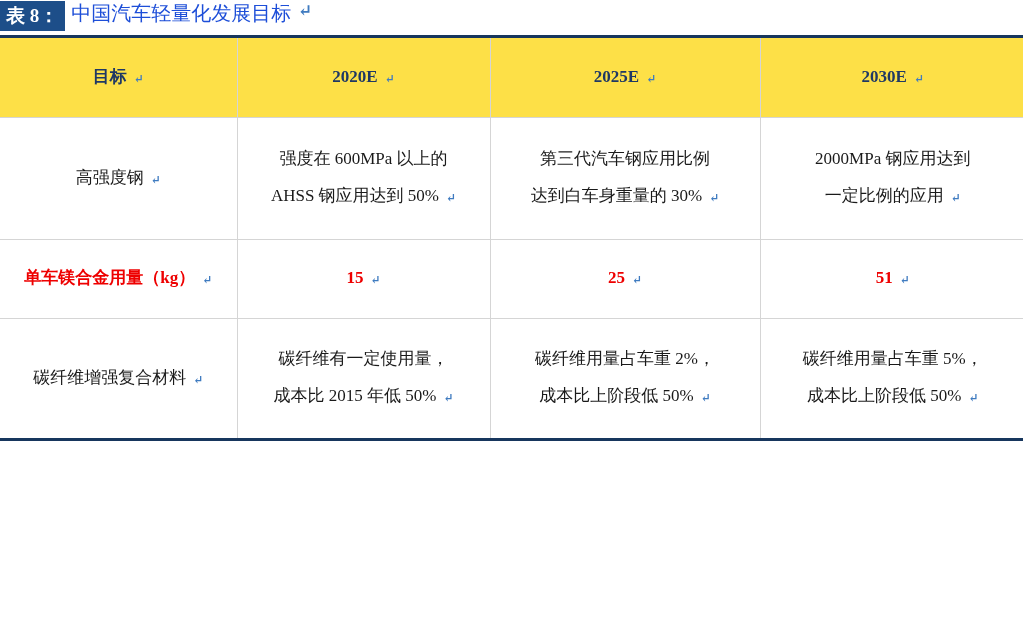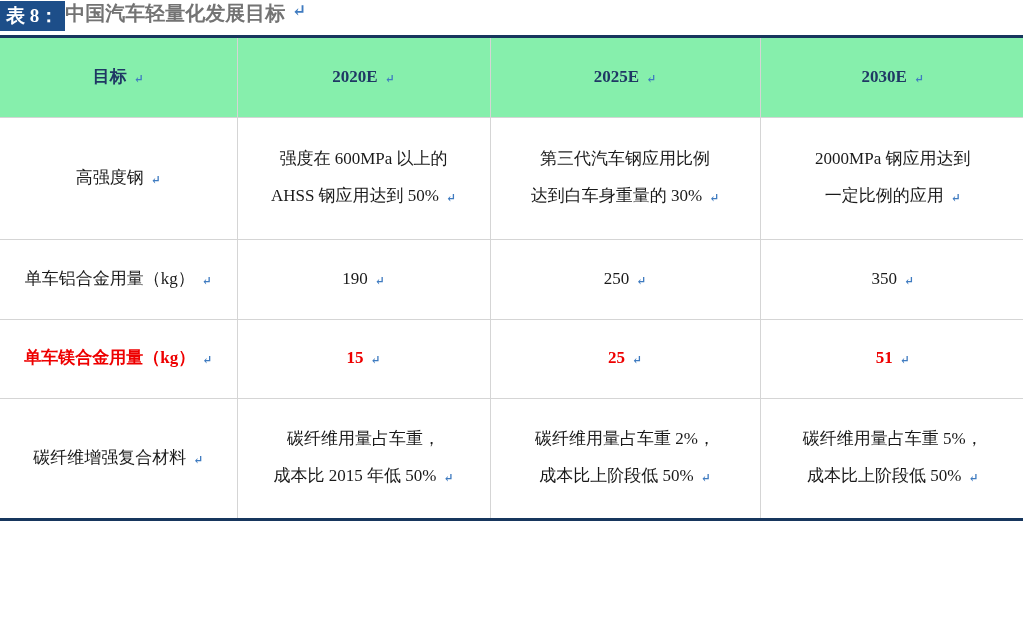--- a/index.html
+++ b/index.html
@@ -25,23 +25,24 @@
     background: #1D4E89;
     color: #ffffff;
     font-weight: bold;
     font-size: 19px;
     line-height: 29px;
     padding: 0 7px 1px 6px;
     margin-top: 1px;
     white-space: nowrap;
   }
   .title-text {
-    color: #737373;
-    font-weight: bold;
+    color: #1d4ed8;
+    font-weight: normal;
     font-size: 20px;
+    margin-left: 6px;
     white-space: nowrap;
   }
 
   
   .mark {
     color: #3F7BC0;
     font-weight: bold;
     font-size: 12px;
     margin-left: 7px;
     vertical-align: -1px;
@@ -62,21 +63,21 @@
     font-size: 17px;
     color: #1a1a1a;
     font-weight: normal;
     padding: 2px 6px;
     line-height: 2.15;
   }
   .goals th:first-child, .goals td:first-child { border-left: none; }
   .goals th:last-child,  .goals td:last-child  { border-right: none; padding-left: 8px; }
   .goals thead th {
     border-top: none;
-    background: #86efac;
+    background: #fde047;
     font-weight: bold;
     color: #1F3864;
     font-size: 17px;
   }
   .goals tbody tr:last-child td { border-bottom: none; }
 
   tr.hl td { color: #EE0000; font-weight: bold; margin-left: 28px; }
   tr.hl td .mark { color: #3F7BC0; }
 
   
@@ -120,37 +121,31 @@
     <tbody>
 
 
       <tr style="height:122px">
         <td><span>高强度钢</span><span class="mark">↵</span></td>
         <td><span>强度在 600MPa 以上的</span><br><span>AHSS 钢应用达到 50%</span><span class="mark">↵</span></td>
         <td><span>第三代汽车钢应用比例</span><br><span>达到白车身重量的 30%</span><span class="mark">↵</span></td>
         <td><span>2000MPa 钢应用达到</span><br><span>一定比例的应用</span><span class="mark">↵</span></td>
       </tr>
 
-      <tr style="height:80px">
-        <td><span>单车铝合金用量（kg）</span><span class="mark">↵</span></td>
-        <td><span>190</span><span class="mark">↵</span></td>
-        <td><span>250</span><span class="mark">↵</span></td>
-        <td><span>350</span><span class="mark">↵</span></td>
-      </tr>
 
       <tr class="hl" style="height:79px">
         <td><span>单车镁合金用量（kg）</span><span class="mark">↵</span></td>
         <td><span>15</span><span class="mark">↵</span></td>
         <td><span>25</span><span class="mark">↵</span></td>
         <td><span>51</span><span class="mark">↵</span></td>
       </tr>
 
       <tr style="height:121px">
         <td><span>碳纤维增强复合材料</span><span class="mark">↵</span></td>
-        <td><span>碳纤维用量占车重，</span><br><span>成本比 2015 年低 50%</span><span class="mark">↵</span></td>
+        <td><span>碳纤维有一定使用量，</span><br><span>成本比 2015 年低 50%</span><span class="mark">↵</span></td>
         <td><span>碳纤维用量占车重 2%，</span><br><span>成本比上阶段低 50%</span><span class="mark">↵</span></td>
         <td><span>碳纤维用量占车重 5%，</span><br><span>成本比上阶段低 50%</span><span class="mark">↵</span></td>
       </tr>
 
     </tbody>
   </table>
 
 
 </div>
 

